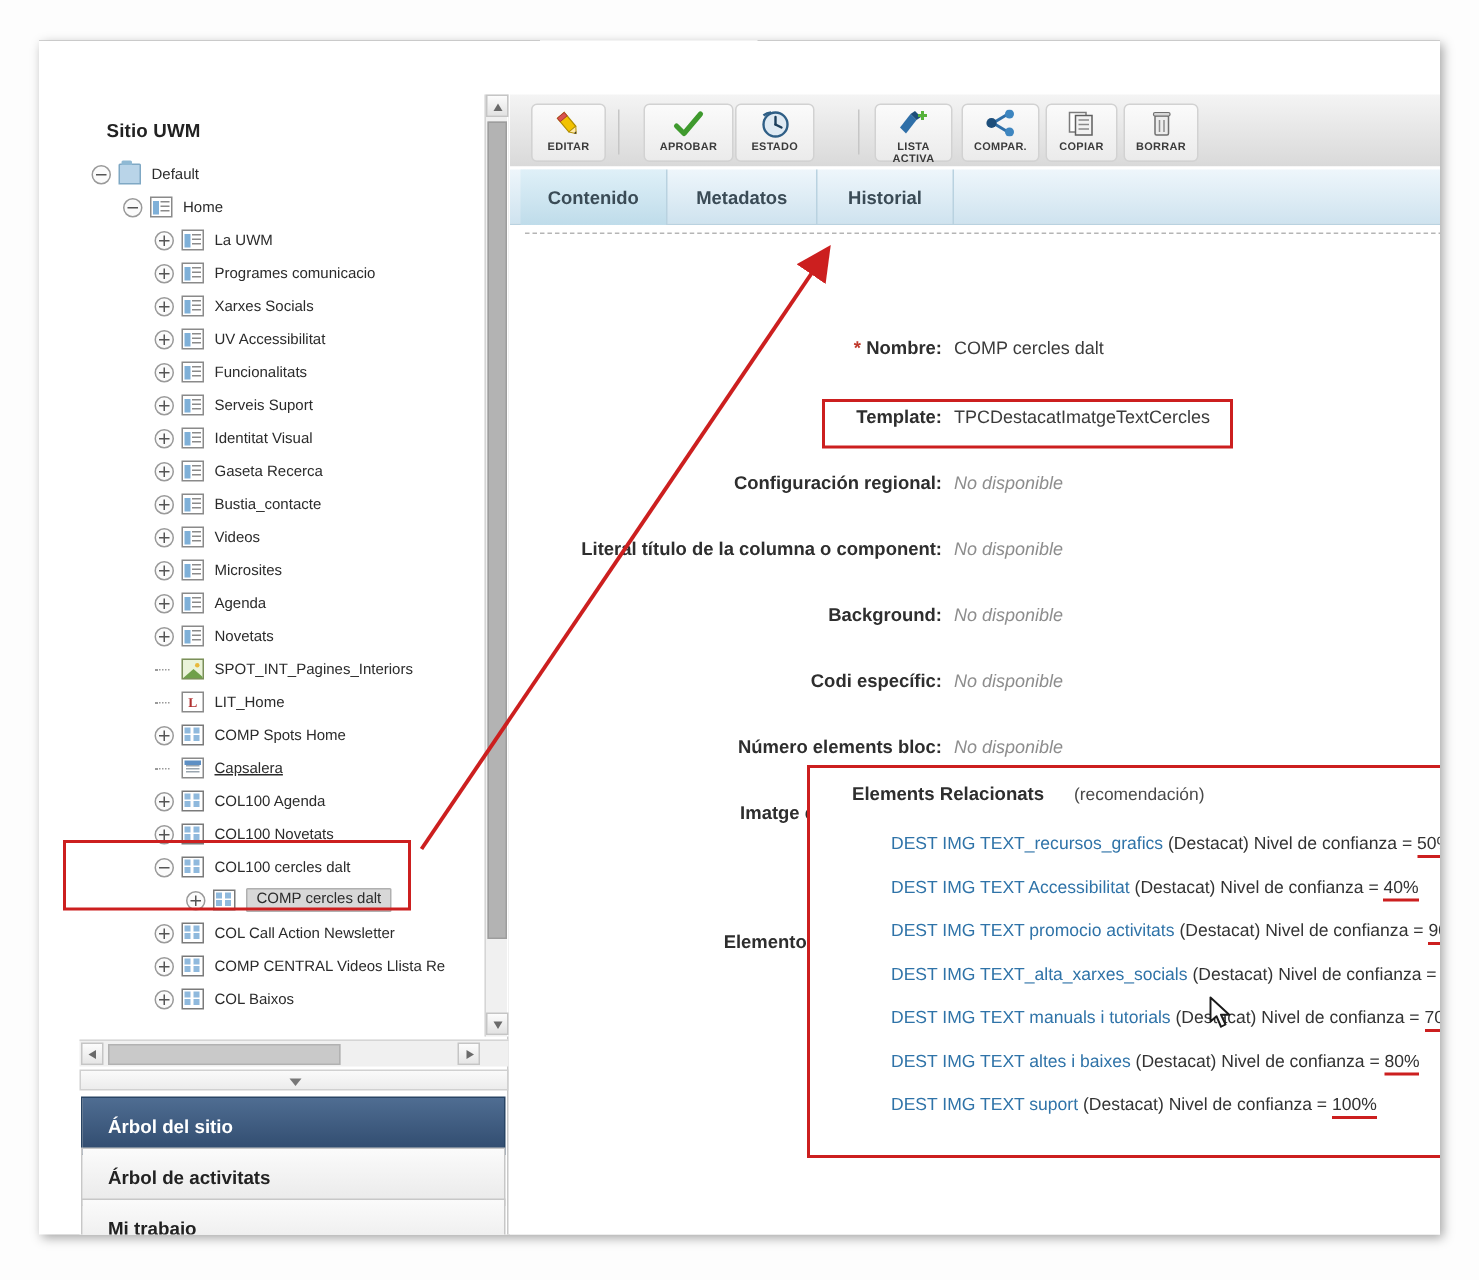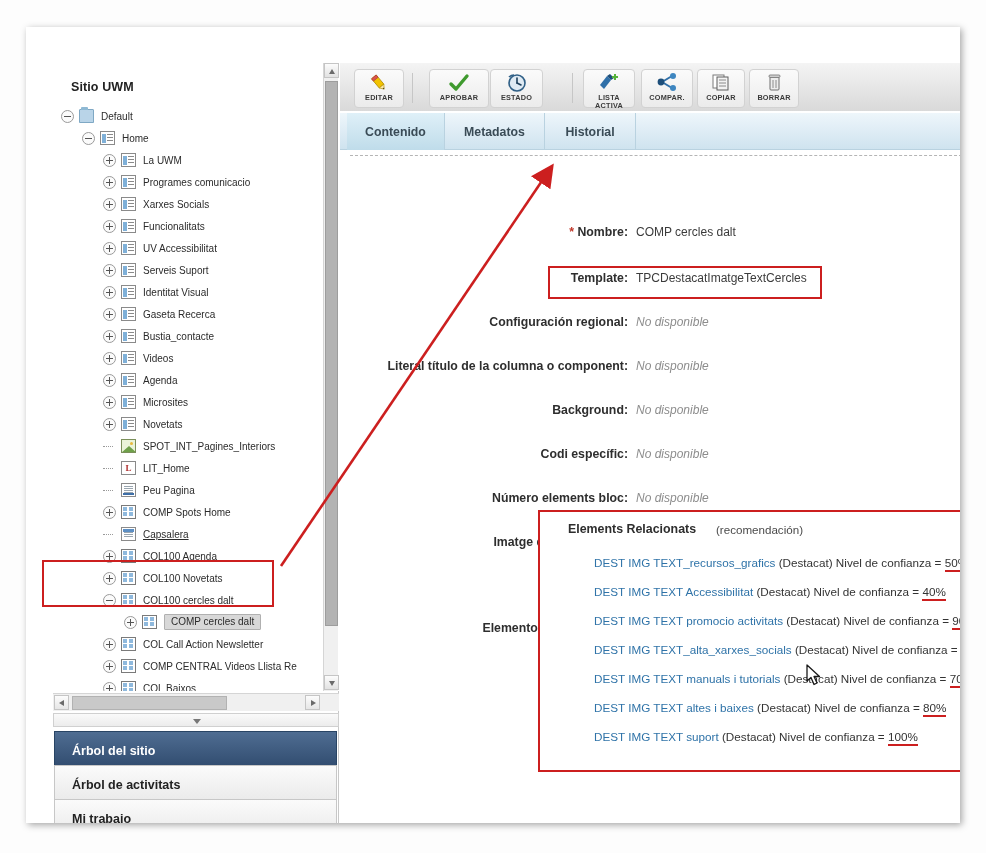--- a/index.html
+++ b/index.html
@@ -374,30 +374,30 @@
               <span class="tlabel">Programes comunicacio</span>
             </div>
             <div class="tnode" style="padding-left: 42px;">
               <span class="toggle plus"></span>
               <span class="ico page"></span>
               <span class="tlabel">Xarxes Socials</span>
             </div>
             <div class="tnode" style="padding-left: 42px;">
               <span class="toggle plus"></span>
               <span class="ico page"></span>
+              <span class="tlabel">UV Accessibilitat</span>
+            </div>
+            <div class="tnode" style="padding-left: 42px;">
+              <span class="toggle plus"></span>
+              <span class="ico page"></span>
               <span class="tlabel">Funcionalitats</span>
             </div>
             <div class="tnode" style="padding-left: 42px;">
               <span class="toggle plus"></span>
               <span class="ico page"></span>
-              <span class="tlabel">UV Accessibilitat</span>
-            </div>
-            <div class="tnode" style="padding-left: 42px;">
-              <span class="toggle plus"></span>
-              <span class="ico page"></span>
               <span class="tlabel">Serveis Suport</span>
             </div>
             <div class="tnode" style="padding-left: 42px;">
               <span class="toggle plus"></span>
               <span class="ico page"></span>
               <span class="tlabel">Identitat Visual</span>
             </div>
             <div class="tnode" style="padding-left: 42px;">
               <span class="toggle plus"></span>
               <span class="ico page"></span>
@@ -409,46 +409,41 @@
               <span class="tlabel">Bustia_contacte</span>
             </div>
             <div class="tnode" style="padding-left: 42px;">
               <span class="toggle plus"></span>
               <span class="ico page"></span>
               <span class="tlabel">Videos</span>
             </div>
             <div class="tnode" style="padding-left: 42px;">
               <span class="toggle plus"></span>
               <span class="ico page"></span>
+              <span class="tlabel">Microsites</span>
+            </div>
+            <div class="tnode" style="padding-left: 42px;">
+              <span class="toggle plus"></span>
+              <span class="ico page"></span>
               <span class="tlabel">Agenda</span>
-            </div>
-            <div class="tnode" style="padding-left: 42px;">
-              <span class="toggle plus"></span>
-              <span class="ico page"></span>
-              <span class="tlabel">Microsites</span>
             </div>
             <div class="tnode" style="padding-left: 42px;">
               <span class="toggle plus"></span>
               <span class="ico page"></span>
               <span class="tlabel">Novetats</span>
             </div>
             <div class="tnode" style="padding-left: 42px;">
               <span class="dots"></span>
               <span class="ico img"></span>
               <span class="tlabel">SPOT_INT_Pagines_Interiors</span>
             </div>
             <div class="tnode" style="padding-left: 42px;">
               <span class="dots"></span>
               <span class="ico lit"></span>
               <span class="tlabel">LIT_Home</span>
-            </div>
-            <div class="tnode" style="padding-left: 42px;">
-              <span class="dots"></span>
-              <span class="ico doc bottom"></span>
-              <span class="tlabel">Peu Pagina</span>
             </div>
             <div class="tnode" style="padding-left: 42px;">
               <span class="toggle plus"></span>
               <span class="ico comp"></span>
               <span class="tlabel">COMP Spots Home</span>
             </div>
             <div class="tnode" style="padding-left: 42px; text-decoration: underline;">
               <span class="dots"></span>
               <span class="ico doc top"></span>
               <span class="tlabel">Capsalera</span>

